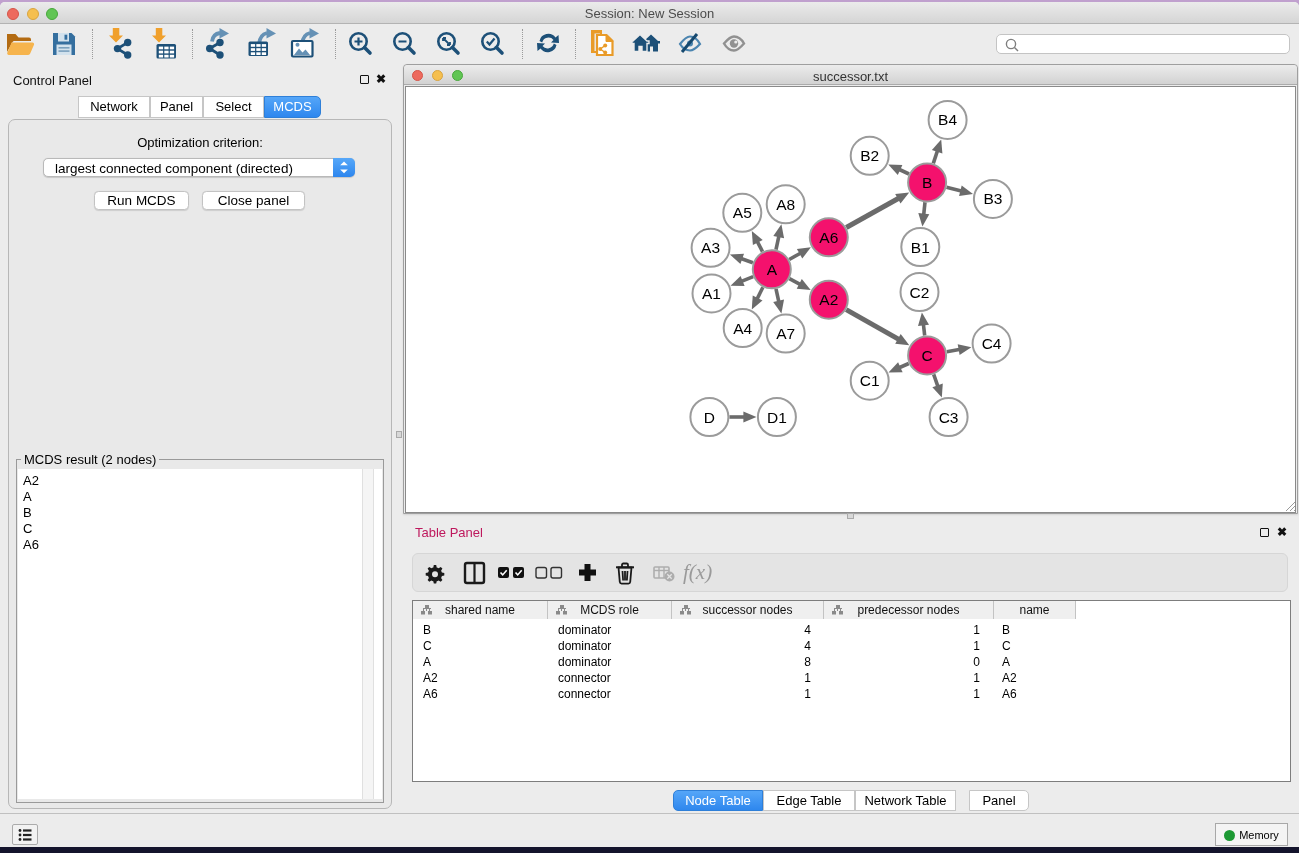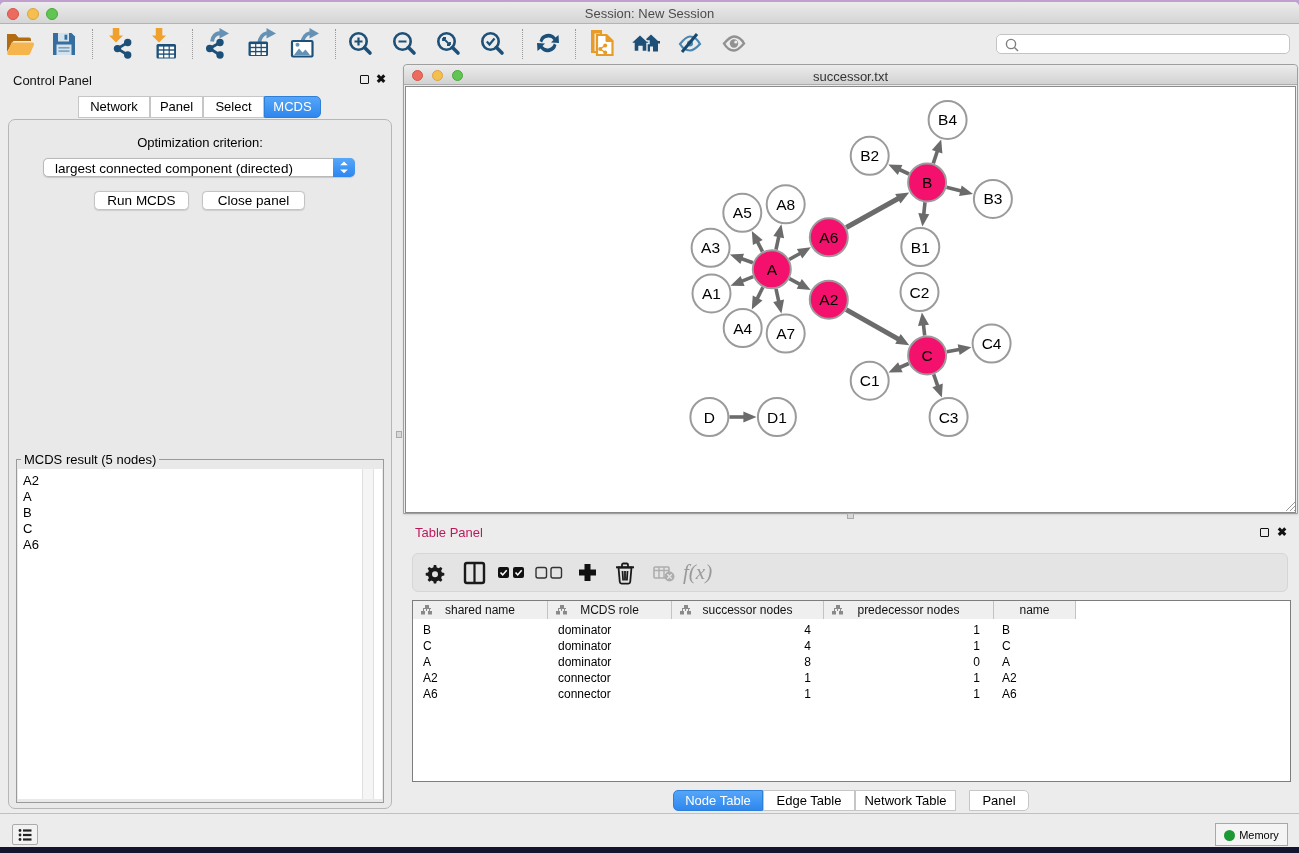--- a/index.html
+++ b/index.html
@@ -251,21 +251,21 @@
             <path d="M7.2 7.2 L11 3.4 L14.8 7.2 Z" fill="#fff"></path>
             <path d="M7.2 11.4 L11 15.2 L14.8 11.4 Z" fill="#fff"></path>
           </svg>
         </div>
       </div>
       <div class="cbtn" style="left:85px; width:95px;">Run MCDS</div>
       <div class="cbtn" style="left:193px; width:103px;">Close panel</div>
       <div id="mcds-fs">
         <div id="mcds-border"></div>
         <div id="mcds-list">A2<br>A<br>B<br>C<br>A6<div id="mcds-scroll"></div></div>
-        <div id="mcds-legend">MCDS result (5 nodes)</div>
+        <div id="mcds-legend">MCDS result (2 nodes)</div>
       </div>
     </div>
   </div>
   <div id="netwin">
     <div id="nw-titlebar">
       <div class="tl t1"></div>
         <div class="tl t2"></div>
         <div class="tl t3"></div>
       <div id="nw-title">successor.txt</div>
     </div>

